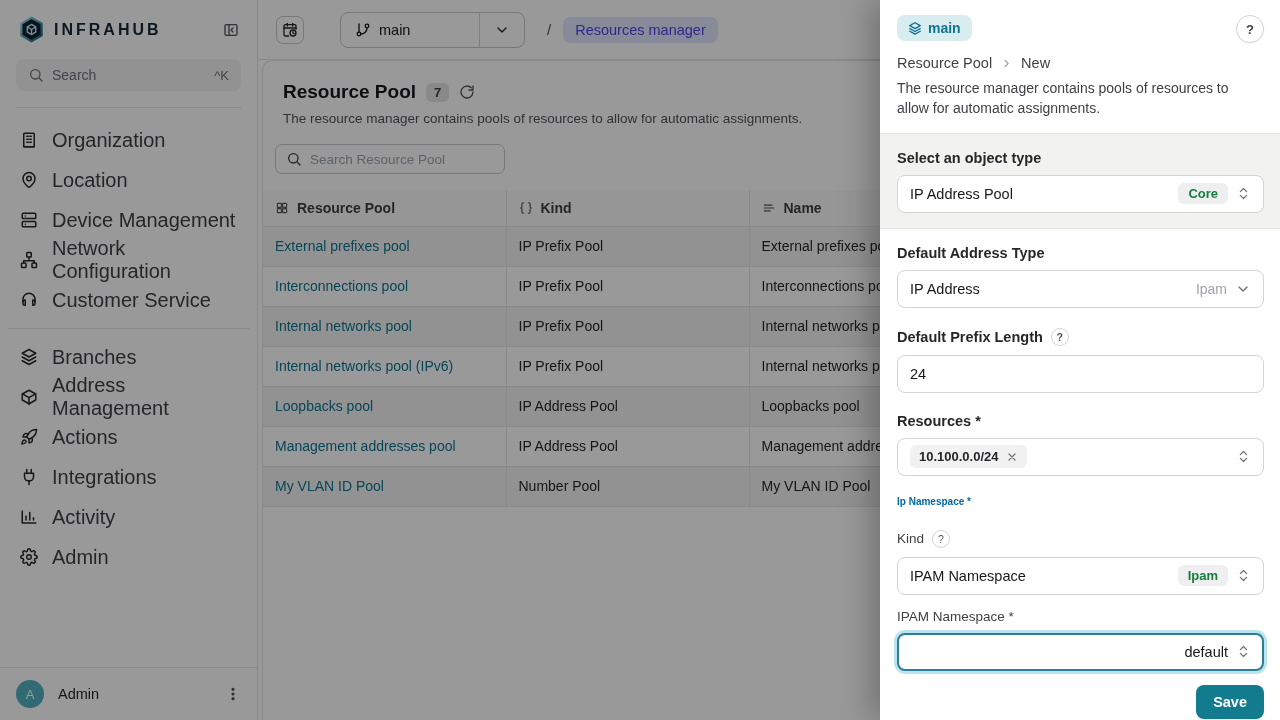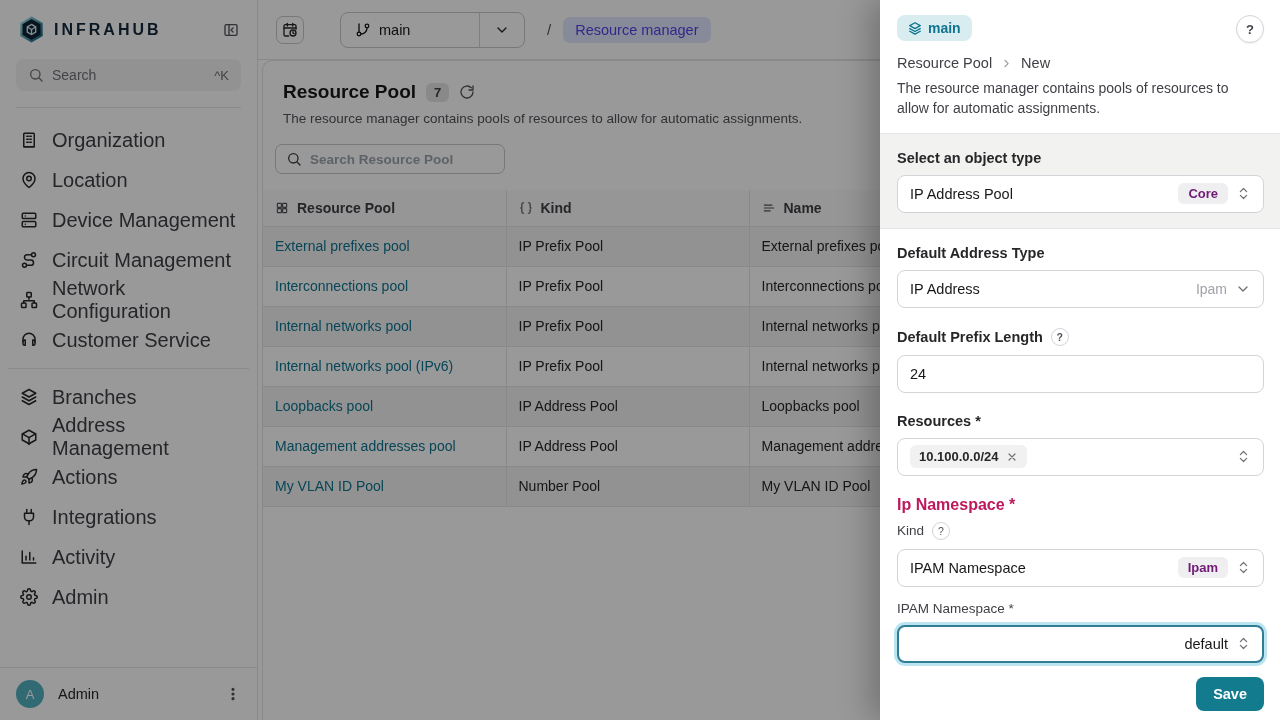--- a/index.html
+++ b/index.html
@@ -37,21 +37,21 @@
   .crumb-sep { color:#52525b; font-size:15px; margin-left:10px; }
   .crumb-badge { background:#e0e7ff; color:#4f46e5; font-size:14.5px; padding:5px 12px; border-radius:7px; cursor:pointer; }
   .content-card { flex:1; margin-left:4px; border-left:1px solid #e4e4e7; border-top:1px solid #e4e4e7; border-top-left-radius:10px; overflow:hidden; }
   .page-head { padding:20px 20px 0 20px; }
   .title-row { display:flex; align-items:center; gap:10px; }
   .page-title { font-size:19px; font-weight:700; color:#18181b; }
   .count-badge { background:#e4e4e7; color:#3f3f46; font-size:13px; font-weight:600; padding:2px 8px; border-radius:6px; }
   .refresh { color:#52525b; display:flex; cursor:pointer; }
   .page-desc { margin-top:8px; font-size:13.5px; color:#52525b; }
   .list-search { margin:18px 0 0 12px; width:230px; height:30px; border:1px solid #c9c9ce; border-radius:7px; display:flex; align-items:center; gap:8px; padding:0 10px; color:#9ca3af; background:#fff; }
-  .list-search input { border:none; outline:none; font-size:13.5px; color:#18181b; width:100%; background:transparent; font-family:inherit;font-weight:bold; }
+  .list-search input { border:none; outline:none; font-size:13.5px; color:#18181b; width:100%; background:transparent; font-family:inherit; }
   .list-search input::placeholder { color:#9ca3af; }
   .pool-table { margin-top:16px; border-collapse:collapse; table-layout:fixed; width:1000px; }
   .pool-table th, .pool-table td { text-align:left; border-bottom:1px solid #e4e4e7; font-size:14px; white-space:nowrap; overflow:hidden; }
   .pool-table th { height:36px; padding:0 12px; color:#3f3f46; font-weight:600; background:#fafafa; border-right:1px solid #e4e4e7; }
   .pool-table th:last-child { border-right:none; }
   .pool-table td { height:40px; padding:0 12px; color:#27272a; border-right:1px solid #e4e4e7; }
   .pool-table td:last-child { border-right:none; }
   .pool-table tr.striped td { background:#f4f4f5; }
   .th-inner { display:flex; align-items:center; gap:8px; }
   .th-icon { color:#52525b; display:flex; }
@@ -69,29 +69,29 @@
   .drawer-crumbs { display:flex; align-items:center; gap:8px; margin-top:12px; font-size:14.5px; color:#3f3f46; }
   .drawer-crumbs .chev { color:#a1a1aa; display:flex; }
   .drawer-title { margin-top:12px; font-size:18px; font-weight:700; color:#18181b; }
   .drawer-desc { margin-top:7px; font-size:14px; line-height:1.45; color:#3f3f46; max-width:356px; }
   .type-band { background:#f2f2f1; border-top:1px solid #e4e4e7; border-bottom:1px solid #e4e4e7; padding:16px 16px 15px 17px; }
   .field-label { font-size:14.5px; font-weight:600; color:#27272a; display:flex; align-items:center; gap:8px; }
   .field-label.small { font-weight:400; font-size:13.5px; color:#3f3f46; }
   .help-chip { width:18px; height:18px; border-radius:50%; border:1px solid #d4d4d8; background:#fff; color:#52525b; font-size:10.5px; display:inline-flex; align-items:center; justify-content:center; }
   .select-box { margin-top:9px; height:38px; background:#fff; border:1px solid #d4d4d8; border-radius:8px; display:flex; align-items:center; padding:0 12px; gap:8px; font-size:14.5px; color:#18181b; cursor:pointer; }
   .select-box .grow { flex:1; }
-  .kind-pill { background:#efeff1; color:#701a75; font-size:13px; font-weight:600; padding:3px 10px; border-radius:6px; }
+  .kind-pill { background:#efeff1; color:#15803d; font-size:13px; font-weight:600; padding:3px 10px; border-radius:6px; }
   .kind-text { color:#a1a1aa; font-size:14px; }
   .updown, .chev-down { color:#71717a; display:flex; }
   .drawer-form { padding:16px 16px 0 17px; flex:1; }
   .form-field { margin-bottom:20px; }
   .text-input { margin-top:9px; height:38px; width:100%; border:1px solid #d4d4d8; border-radius:8px; padding:0 12px; font-size:14.5px; color:#18181b; font-family:inherit; outline:none; background:#fff; }
   .chip { display:inline-flex; align-items:center; gap:7px; background:#f1f1f2; border-radius:6px; padding:4px 9px; font-size:13px; font-weight:600; color:#27272a; }
   .chip .x { color:#71717a; display:flex; cursor:pointer; }
-  .group-label { font-size:16px; font-weight:600; color:#be185d; margin-bottom:8px; }
+  .group-label { font-size:10px; font-weight:600; color:#0369a1; margin-bottom:23px; }
   .sub-field { margin-bottom:14px; }
   .select-box.focused { border:2px solid #2e7d95; box-shadow:0 0 0 3px rgba(103,197,221,0.45); padding:0 11px;text-align:right; }
   .drawer-actions { padding:0 16px 16px 16px; display:flex; justify-content:flex-end; }
   .save-btn { background:#127b8d; color:#fff; border:none; border-radius:8px; padding:9px 17px; font-size:14.5px; font-weight:600; font-family:inherit; cursor:pointer; }
 </style>
 </head>
 <body>
 
 <div class="app">
 
@@ -161,30 +161,20 @@
                 <rect x="3" y="14" width="18" height="7" rx="1.5"></rect>
                 <line x1="7" y1="6.5" x2="7.01" y2="6.5"></line>
                 <line x1="7" y1="17.5" x2="7.01" y2="17.5"></line>
               </svg>
             </span>
             <span>Device Management</span>
           </div>
           <div class="nav-item">
             <span class="nav-icon">
               <svg viewBox="0 0 24 24" width="16" height="16" fill="none" stroke="currentColor" stroke-width="2" stroke-linecap="round" stroke-linejoin="round">
-                <circle cx="6" cy="19" r="2.6"></circle>
-                <circle cx="18" cy="5" r="2.6"></circle>
-                <path d="M9 19h5.5a3.5 3.5 0 0 0 0-7h-5a3.5 3.5 0 0 1 0-7H15"></path>
-              </svg>
-            </span>
-            <span>Circuit Management</span>
-          </div>
-          <div class="nav-item">
-            <span class="nav-icon">
-              <svg viewBox="0 0 24 24" width="16" height="16" fill="none" stroke="currentColor" stroke-width="2" stroke-linecap="round" stroke-linejoin="round">
                 <rect x="9" y="2" width="6" height="6" rx="1"></rect>
                 <rect x="2" y="16" width="6" height="6" rx="1"></rect>
                 <rect x="16" y="16" width="6" height="6" rx="1"></rect>
                 <path d="M12 8v3M5 16v-3h14v3"></path>
               </svg>
             </span>
             <span>Network Configuration</span>
           </div>
           <div class="nav-item">
             <span class="nav-icon">
@@ -303,21 +293,21 @@
         </div>
         <div class="branch-right">
           <span style="display:flex">
               <svg viewBox="0 0 24 24" width="16" height="16" fill="none" stroke="currentColor" stroke-width="2" stroke-linecap="round" stroke-linejoin="round">
                 <path d="m6 9 6 6 6-6"></path>
               </svg>
             </span>
         </div>
       </div>
       <span class="crumb-sep">/</span>
-      <span class="crumb-badge">Resource manager</span>
+      <span class="crumb-badge">Resources manager</span>
     </div>
 
     <div class="content-card">
       <div class="page-head">
         <div class="title-row">
           <span class="page-title">Resource Pool</span>
           <span class="count-badge">7</span>
           <span class="refresh">
               <svg viewBox="0 0 24 24" width="16" height="16" fill="none" stroke="currentColor" stroke-width="2" stroke-linecap="round" stroke-linejoin="round">
                 <path d="M21 12a9 9 0 1 1-2.6-6.3"></path>

